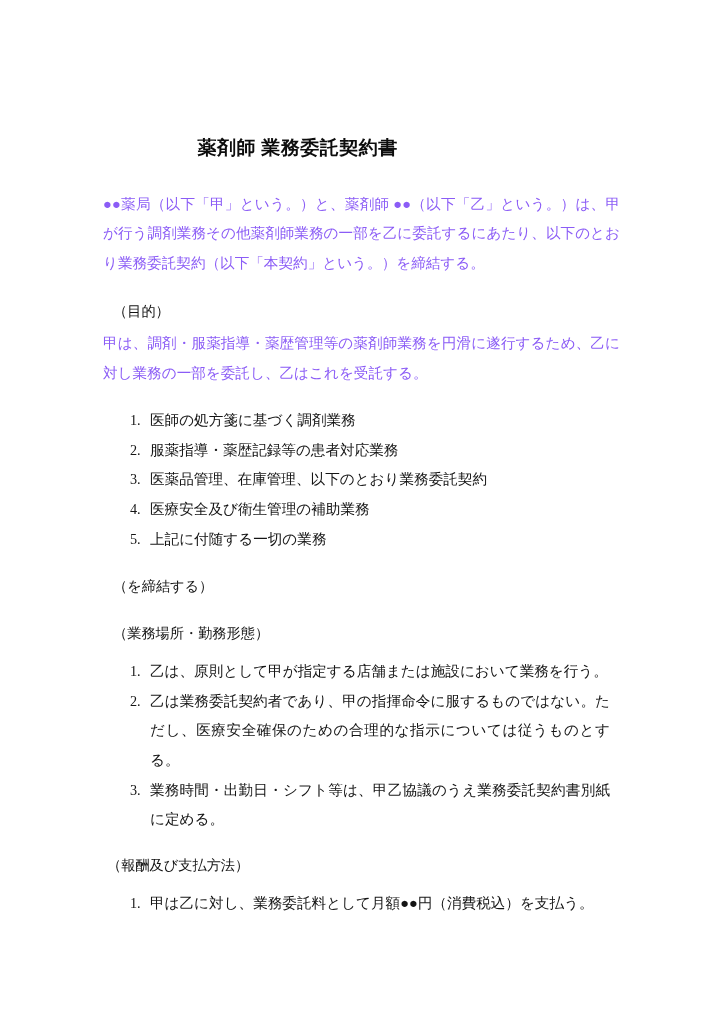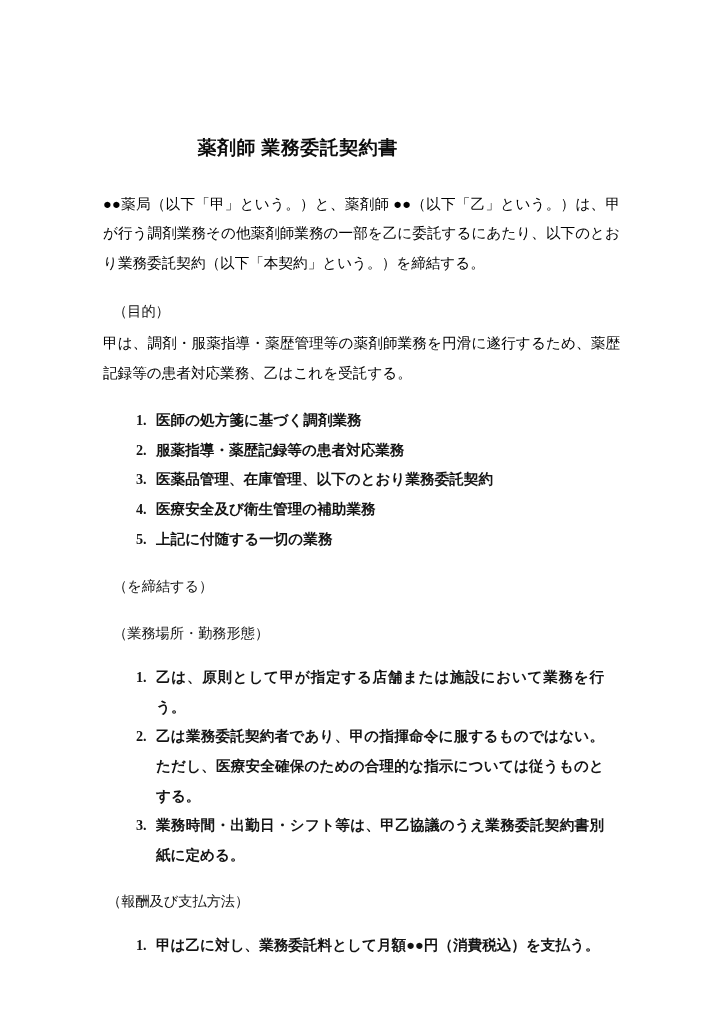--- a/index.html
+++ b/index.html
@@ -37,21 +37,21 @@
     margin-left: 103px;
     margin-right: 104px;
     width: 517px;
   }
   .para {
     font-size: 14.6px;
     line-height: 2.03;
     text-align: justify;
     text-justify: inter-character;
     margin: 0;
-    color: #000000;
+    color: #8b5cf6;
   }
   .intro-para {
     padding-top: 29px;
   }
   .section {
     margin-top: 0;
   }
   .section-head {
     font-size: 14.2px;
     line-height: 2.0;
@@ -64,25 +64,24 @@
   .head-flush {
     padding-left: 0px;
   }
   .gap-before {
     margin-top: 18px;
   }
   .gap-small {
     margin-top: 16px;
   }
   ol.numlist {
-    margin: 16px;
+    margin: 10px;
     padding: 0;
     list-style: none;
     counter-reset: li;
-    font-weight: bold;
   }
   ol.numlist > li {
     counter-increment: li;
     position: relative;
     padding-left: 37px;
     font-size: 14.6px;
     line-height: 2.03;
     text-align: justify;
     text-justify: inter-character;
     color: #141414;
@@ -106,21 +105,21 @@
 <div class="page">
 
   <h1 class="doc-title">薬剤師 業務委託契約書</h1>
 
   <div class="body-block">
 
     <p class="para intro-para">●●薬局（以下「甲」という。）と、薬剤師 ●●（以下「乙」という。）は、甲が行う調剤業務その他薬剤師業務の一部を乙に委託するにあたり、以下のとおり業務委託契約（以下「本契約」という。）を締結する。</p>
 
     <div class="section gap-before">
       <p class="section-head head-indent">（目的）</p>
-      <p class="para">甲は、調剤・服薬指導・薬歴管理等の薬剤師業務を円滑に遂行するため、薬歴記録等の患者対応業務、乙はこれを受託する。</p>
+      <p class="para">甲は、調剤・服薬指導・薬歴管理等の薬剤師業務を円滑に遂行するため、乙に対し業務の一部を委託し、乙はこれを受託する。</p>
     </div>
 
     <div class="section gap-before">
       <ol class="numlist list-indent">
         <li>医師の処方箋に基づく調剤業務</li>
         <li>服薬指導・薬歴記録等の患者対応業務</li>
         <li>医薬品管理、在庫管理、以下のとおり業務委託契約</li>
         <li>医療安全及び衛生管理の補助業務</li>
         <li>上記に付随する一切の業務</li>
       </ol>

